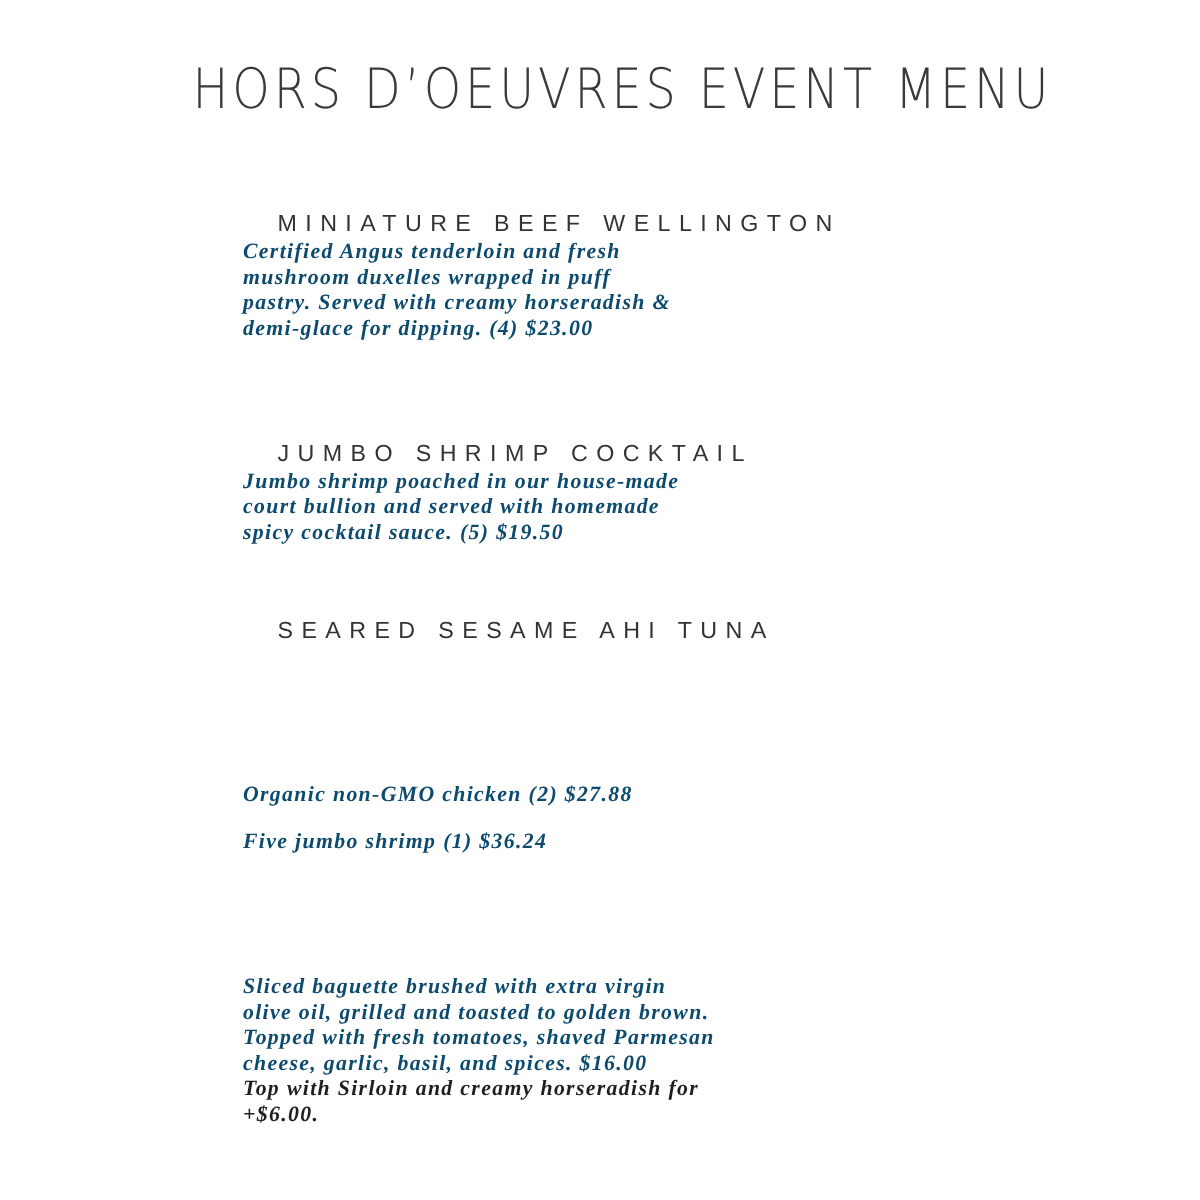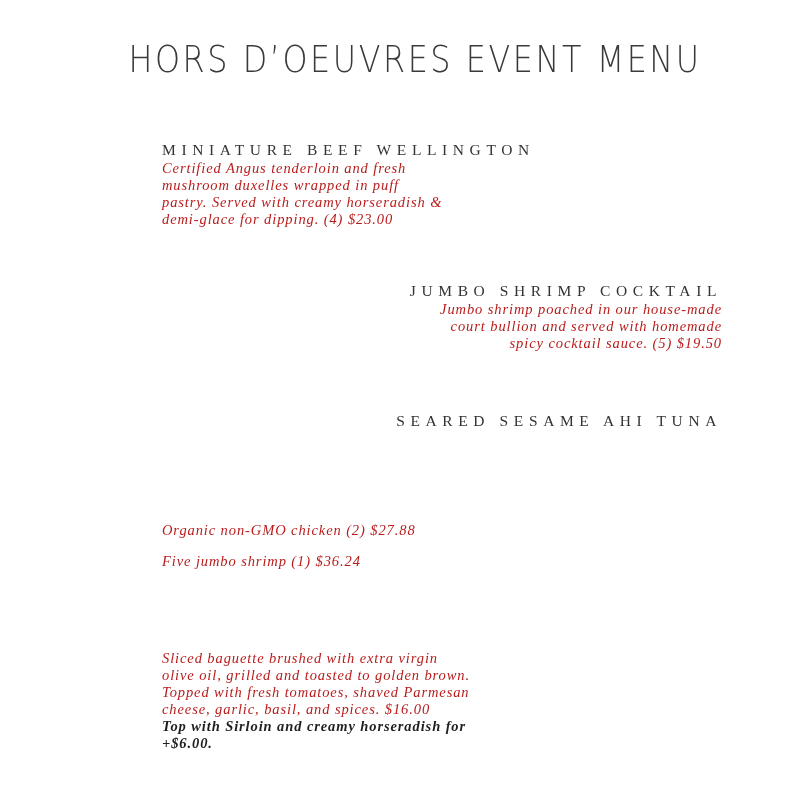--- a/index.html
+++ b/index.html
@@ -27,35 +27,37 @@
       color: #3a3a3a;
       transform: scaleX(0.86);
       transform-origin: 415px 0;
     }
     .item {
       position: absolute;
       left: 162px;
       width: 560px;
     }
     .item-name {
-      font-family: Liberation Serif, serif;
+      font-family: Liberation Sans, sans-serif;
       font-size: 15.5px;
       letter-spacing: 5.6px;
       color: #333333;
       line-height: 20px;
       white-space: nowrap;
+      margin-left: 23px;
     }
     .item-desc {
       font-family: "Liberation Serif", serif;
       font-style: italic;
       font-size: 14.5px;
       letter-spacing: 0.9px;
       line-height: 17px;
-      color: #b91c1c;
+      color: #0c4a6e;
       white-space: pre-line;
+      font-weight: bold;
     }
     .item-desc.bold {
       font-weight: bold;
       color: #1f1f1f;
     }
     .gap {
       height: 14px;
     }
   </style>
 </head>
@@ -64,28 +66,28 @@
 <div class="title">HORS D’OEUVRES EVENT MENU</div>
 
 <div class="item" style="top:140px;">
   <div class="item-name">MINIATURE BEEF WELLINGTON</div>
   <div class="item-desc">Certified Angus tenderloin and fresh
 mushroom duxelles wrapped in puff
 pastry. Served with creamy horseradish &amp;
 demi-glace for dipping. (4) $23.00</div>
 </div>
 
-<div class="item" style="top:281px;text-align:right;">
+<div class="item" style="top:293px;">
   <div class="item-name">JUMBO SHRIMP COCKTAIL</div>
   <div class="item-desc">Jumbo shrimp poached in our house-made
 court bullion and served with homemade
 spicy cocktail sauce. (5) $19.50</div>
 </div>
 
-<div class="item" style="top:411px;text-align:right;">
+<div class="item" style="top:411px;">
   <div class="item-name">SEARED SESAME AHI TUNA</div>
 </div>
 
 <div class="item" style="top:522px;">
   <div class="item-desc">Organic non-GMO chicken (2) $27.88</div>
   <div class="gap"></div>
   <div class="item-desc">Five jumbo shrimp (1) $36.24</div>
 </div>
 
 <div class="item" style="top:650px;">

